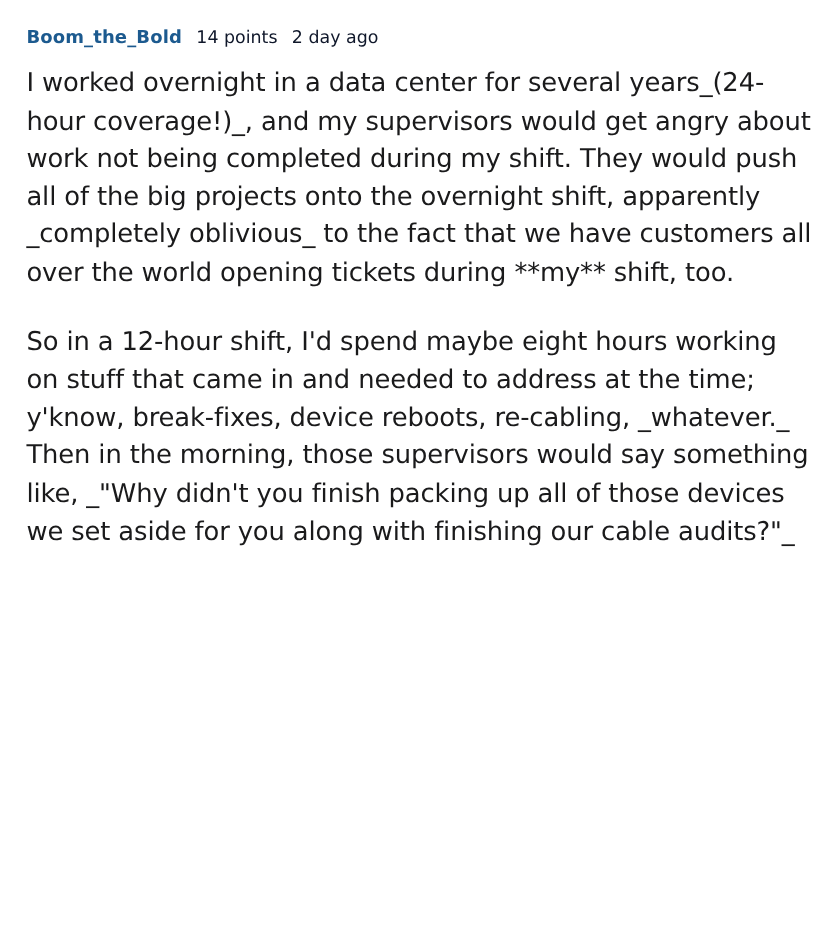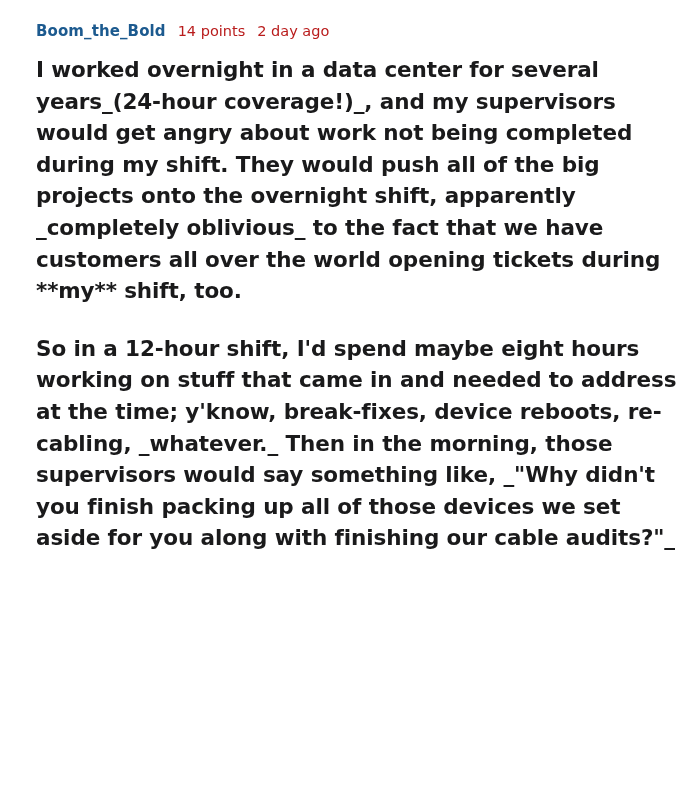--- a/index.html
+++ b/index.html
@@ -8,51 +8,50 @@
     background: #ffffff;
   }
   body {
     width: 700px;
     height: 790px;
     font-family: "DejaVu Sans", "Liberation Sans", sans-serif;
     color: #1a1a1b;
     overflow: hidden;
   }
   .comment {
-    padding: 22px 20px 0 36px;
+    padding: 22px 20px 0 22px;
     box-sizing: border-box;
     width: 700px;
   }
   .comment-header {
     display: flex;
     align-items: baseline;
     gap: 12px;
     margin-bottom: 14px;
     white-space: nowrap;
   }
   .author {
     font-size: 15px;
     font-weight: bold;
     color: #1c5a8f;
     letter-spacing: 0.1px;
   }
   .meta {
     font-size: 14.5px;
-    color: #b91c1c;
+    color: #0f172a;
     font-weight: normal;
   }
   .comment-body {
     font-size: 21.5px;
     line-height: 1.47;
     color: #1a1a1b;
     letter-spacing: -0.1px;
   }
   .comment-body p {
     margin: 0 0 26px 0;
-    font-weight: bold;
   }
   .comment-body p:last-child {
     margin-bottom: 14px;
   }
 </style>
 </head>
 <body>
 
 <div class="comment">
   <div class="comment-header">

